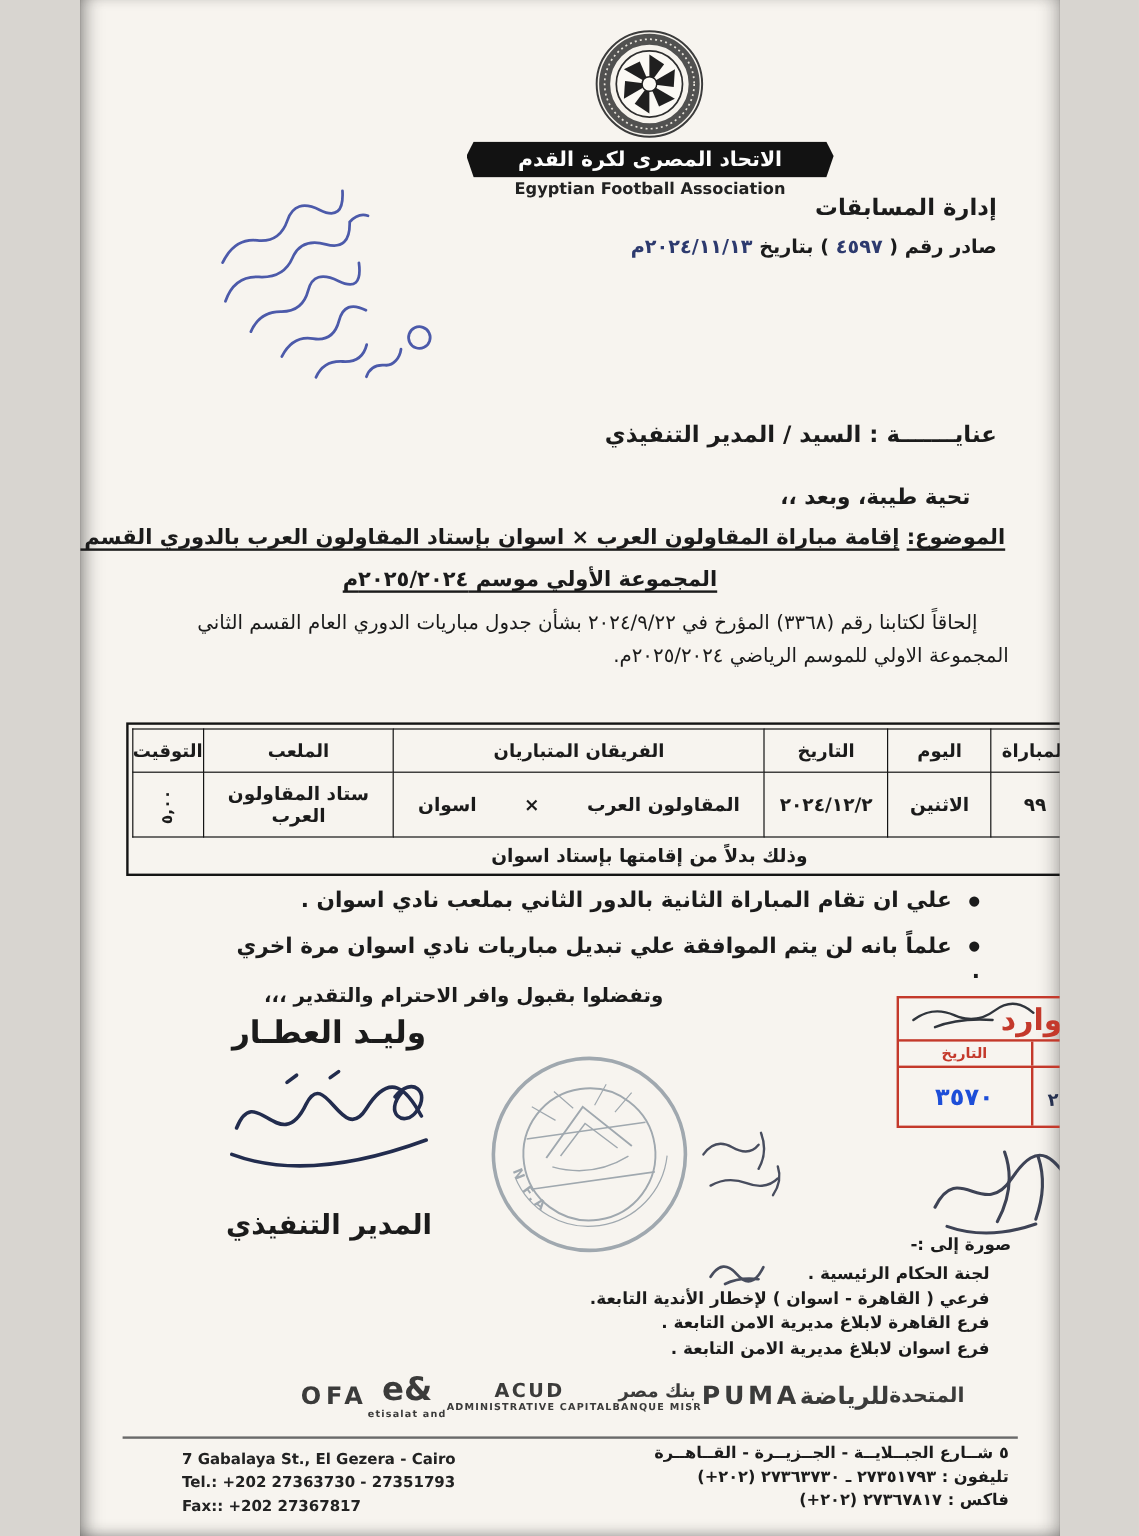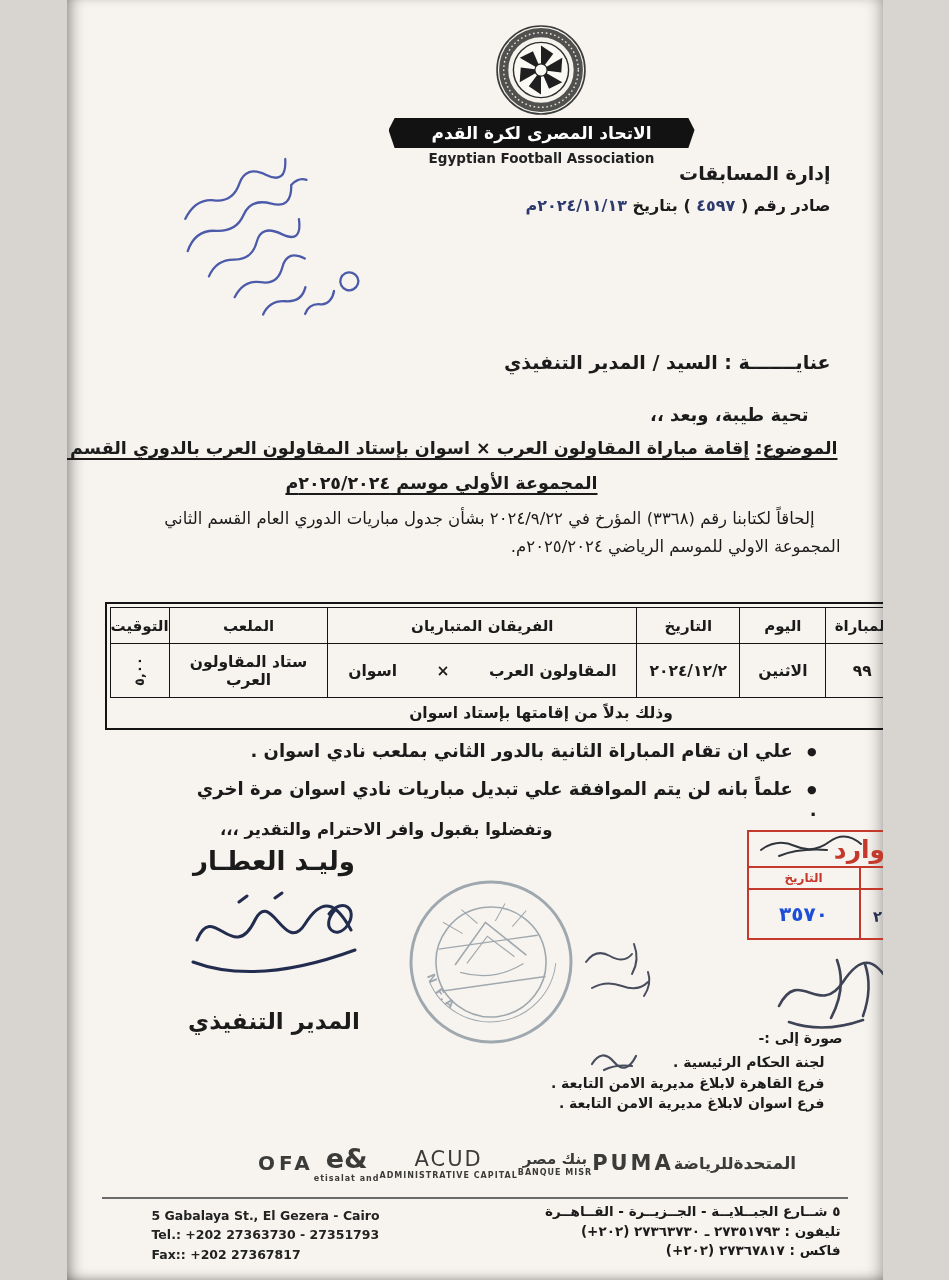--- a/index.html
+++ b/index.html
@@ -88,24 +88,24 @@
   .cc-label { right:40px; top:1030px; font-size:14px; font-weight:bold; }
   .cc-list { right:58px; top:1052px; text-align:right; font-size:14px; font-weight:600; line-height:20.5px; }
 
   
   .sponsors { left:165px; right:60px; top:1136px; height:54px; direction:ltr;
     display:flex; align-items:center; justify-content:center; color:#222; }
   .sponsor { text-align:center; opacity:.88; }
   .sponsor .sub { display:block; font-size:8px; letter-spacing:1px; font-weight:bold; }
   .sponsor:nth-child(1) .nm { font-size:20px; font-weight:900; letter-spacing:4px; }
   .sponsor:nth-child(2) .nm { font-size:27px; font-weight:700; }
-  .sponsor:nth-child(3) .nm { font-size:21px; font-weight:400; letter-spacing:2px; }
+  .sponsor:nth-child(3) .nm { font-size:16px; font-weight:700; letter-spacing:2px; }
   .sponsor:nth-child(4) .nm { font-size:15px; font-weight:800; }
   .sponsor:nth-child(5) .nm { font-size:21px; font-weight:900; letter-spacing:3px; }
-  .sponsor:nth-child(6) .nm { font-size:16px; font-weight:800; }
+  .sponsor:nth-child(6) .nm { font-size:20px; font-weight:800; }
   .sponsor:nth-child(7) .nm { font-size:17px; font-weight:900; }
 
   
   .divider { left:35px; right:35px; top:1197px; border-top:2px solid #6a6a6a; }
   .footer-en { left:85px; top:1206px; direction:ltr; text-align:left; font-size:12.5px; font-weight:bold; line-height:1.55; color:#222; }
   .website { left:355px; top:1243px; width:240px; text-align:center; direction:ltr; font-size:15px; font-weight:bold;margin-top:35px; }
   .footer-ar { right:42px; top:1202px; text-align:right; font-size:13.5px; font-weight:bold; line-height:1.45; }
 </style>
 </head>
 <body>
@@ -279,20 +279,21 @@
     <path d="M22,74 q34,12 74,-2"></path>
   </svg>
 
   <div class="abs cc-label">صورة إلى :-</div>
   <svg class="abs cc-check" width="64" height="34" viewBox="0 0 64 34" fill="none" stroke="#2a3045" stroke-width="2.2" stroke-linecap="round">
     <path d="M6,22 q10,-16 22,-2 t22,-6"></path>
     <path d="M18,28 q12,-6 28,-4"></path>
   </svg>
   <div class="abs cc-list">
     <div>لجنة الحكام الرئيسية .</div>
+    <div>فرعي ( القاهرة - اسوان ) لإخطار الأندية التابعة.</div>
     <div>فرع القاهرة لابلاغ مديرية الامن التابعة .</div>
     <div>فرع اسوان لابلاغ مديرية الامن التابعة .</div>
   </div>
 
   <div class="abs sponsors">
     <div class="sponsor">
       <span class="nm">OFA</span>
     </div>
     <div class="sponsor">
       <span class="nm">e&amp;</span>
@@ -312,21 +313,21 @@
     <div class="sponsor">
       <span class="nm">للرياضة</span>
     </div>
     <div class="sponsor">
       <span class="nm">المتحدة</span>
     </div>
   </div>
 
   <div class="abs divider"></div>
   <div class="abs footer-en">
-    <div>5 Gabalaya St., El Gezera - Cairo</div>
+    <div>7 Gabalaya St., El Gezera - Cairo</div>
     <div>Tel.: +202 27363730 - 27351793</div>
     <div>Fax:: +202 27367817</div>
   </div>
   <div class="abs website">www.efa.com.eg</div>
   <div class="abs footer-ar">
     <div>٥ شــارع الجبــلايــة - الجــزيــرة - القــاهــرة</div>
     <div>تليفون : ٢٧٣٥١٧٩٣ ـ ٢٧٣٦٣٧٣٠ (٢٠٢+)</div>
     <div>فاكس : ٢٧٣٦٧٨١٧ (٢٠٢+)</div>
   </div>
 

